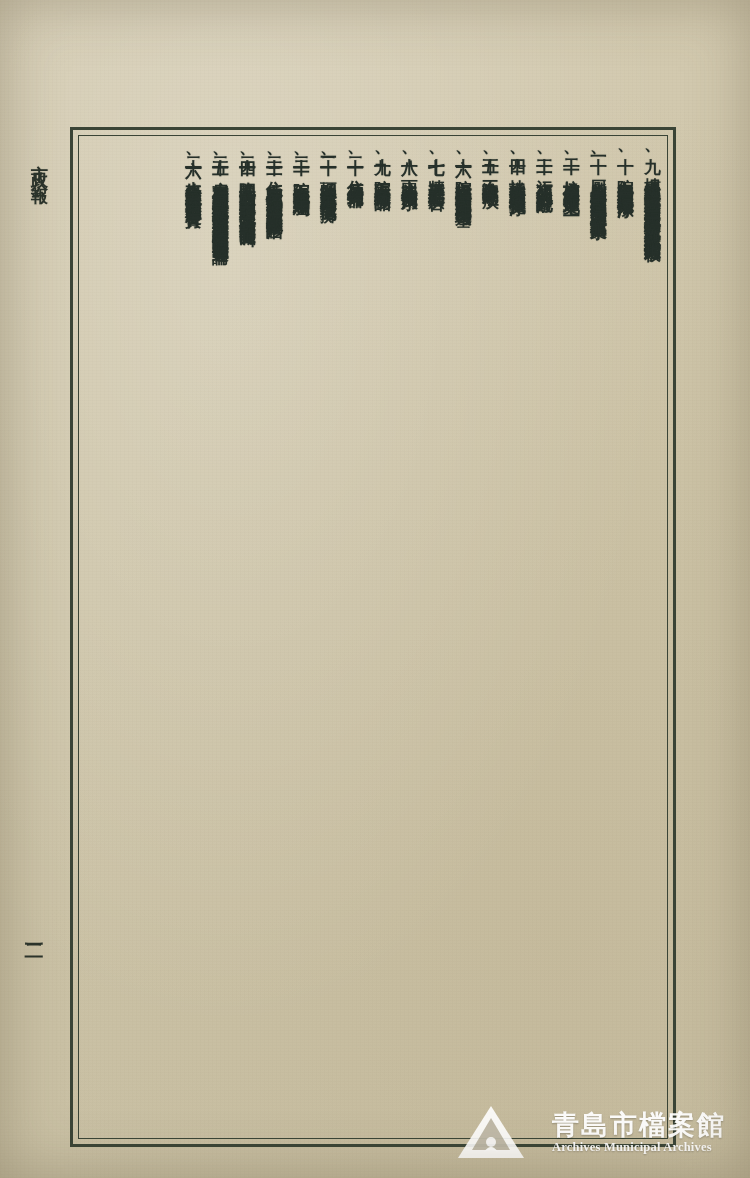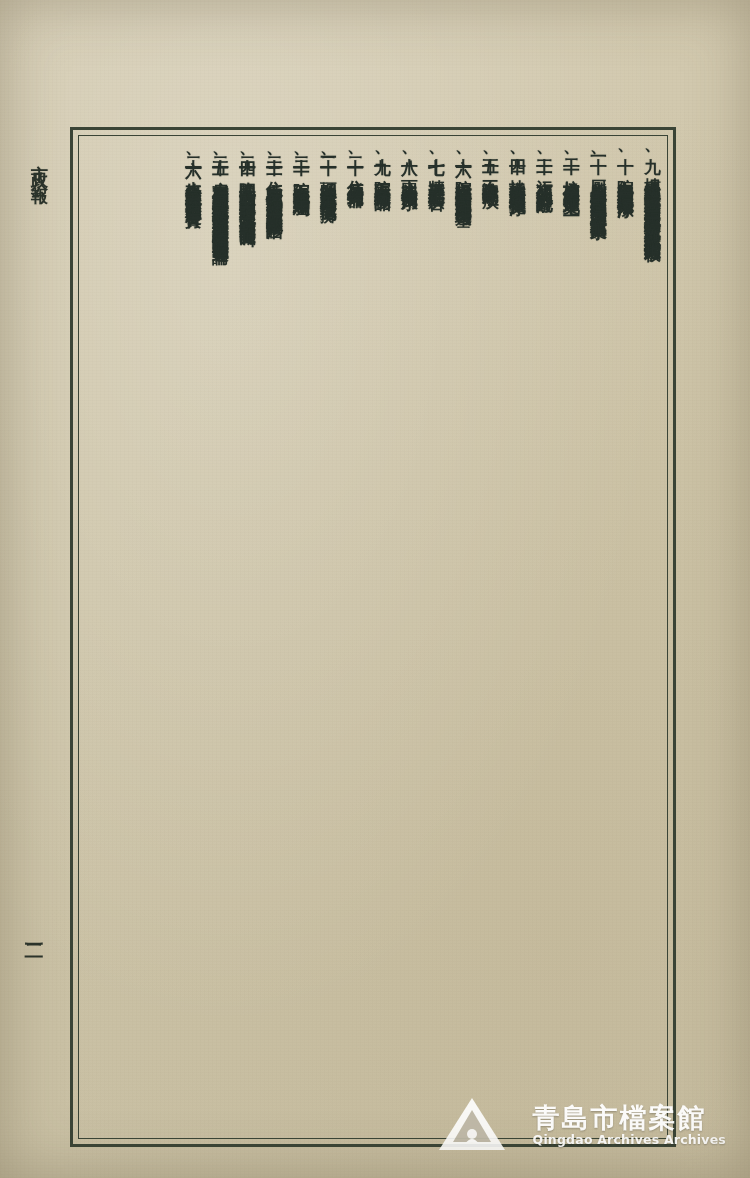--- a/index.html
+++ b/index.html
@@ -111,25 +111,26 @@
     font-size: 19px;
     letter-spacing: 4px;
     color: #2a332b;
     font-weight: 700;
   }
 
   
   .watermark {
     position: absolute;
     right: 24px;
-    bottom: 22px;
+    bottom: 14px;
     display: flex;
     align-items: center;
     gap: 24px;
     opacity: 0.95;
+    font-family: Liberation Serif, serif;
   }
   .wm-logo {
     width: 74px;
     height: 62px;
     position: relative;
   }
   .wm-logo svg { display: block; }
   .wm-text {
     display: flex;
     flex-direction: column;
@@ -198,18 +199,18 @@
     <div class="wm-logo">
       <svg width="74" height="62" viewBox="0 0 74 62">
         <path d="M37 4 L70 56 L4 56 Z" fill="#ffffff" opacity="0.95"></path>
         <path d="M37 16 L56 48 L18 48 Z" fill="#b9b2a0" opacity="0.9"></path>
         <path d="M30 50 q7 -10 14 0 q-7 -4 -14 0 Z" fill="#ffffff"></path>
         <circle cx="37" cy="40" r="5" fill="#ffffff" opacity="0.9"></circle>
       </svg>
     </div>
     <div class="wm-text">
       <div class="wm-cn">青島市檔案館</div>
-      <div class="wm-en">Qingdao Archives Archives</div>
+      <div class="wm-en">Archives Municipal Archives</div>
     </div>
   </div>
 
   <div class="edge-shadow"></div>
 </div>
 
 </body></html>

